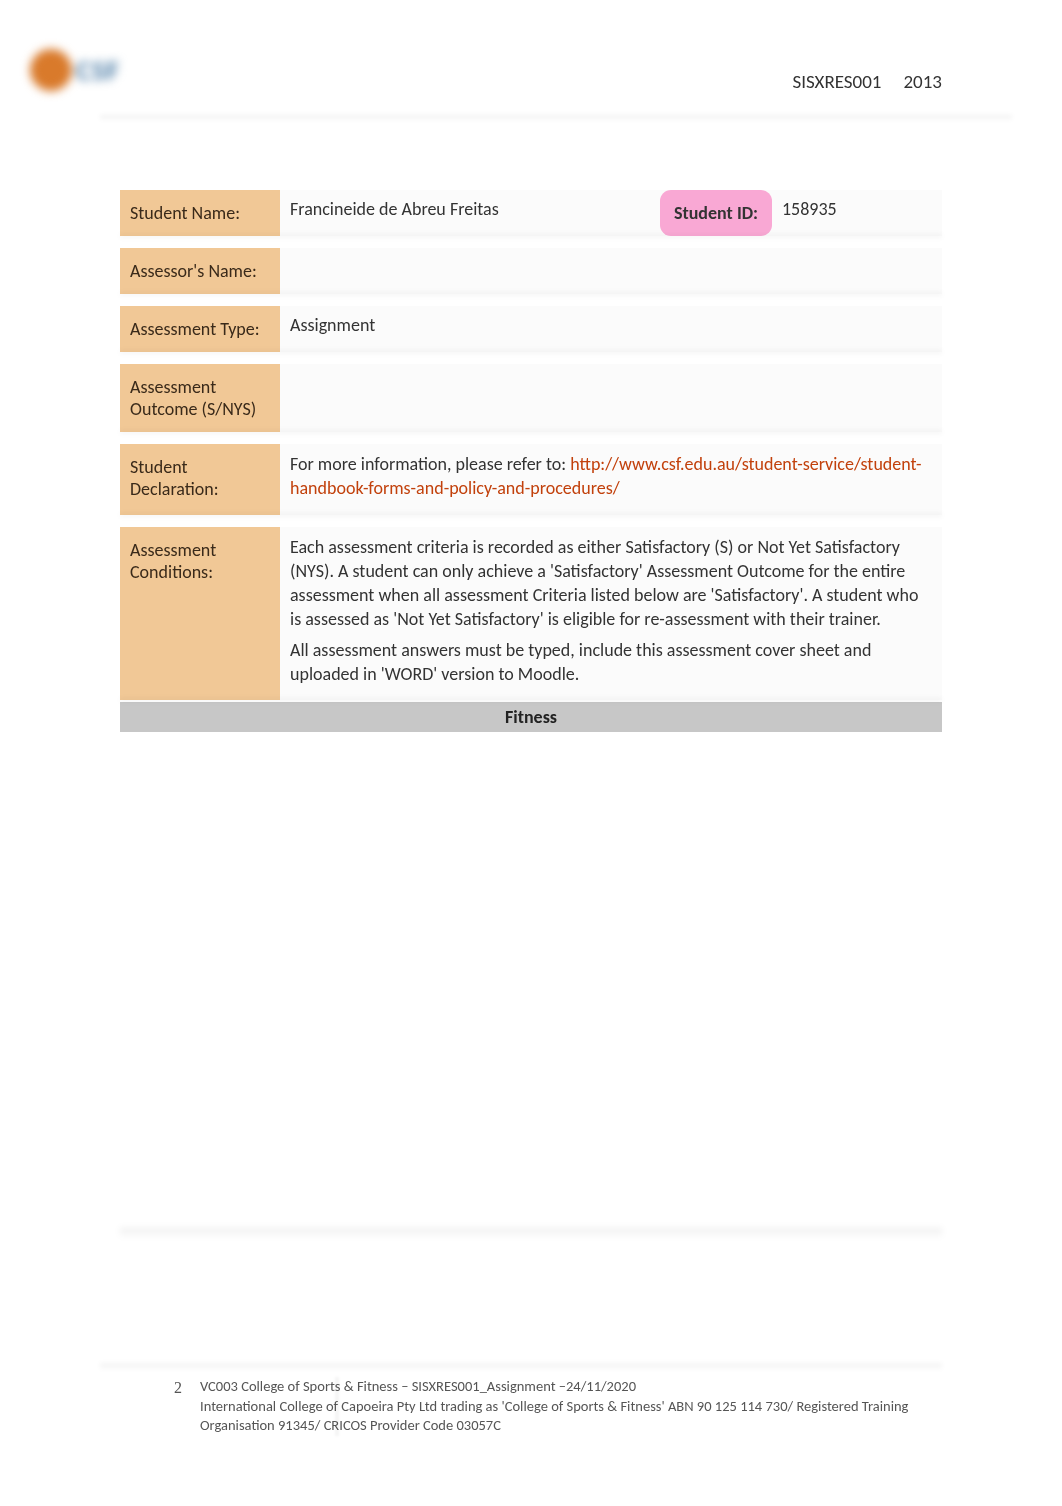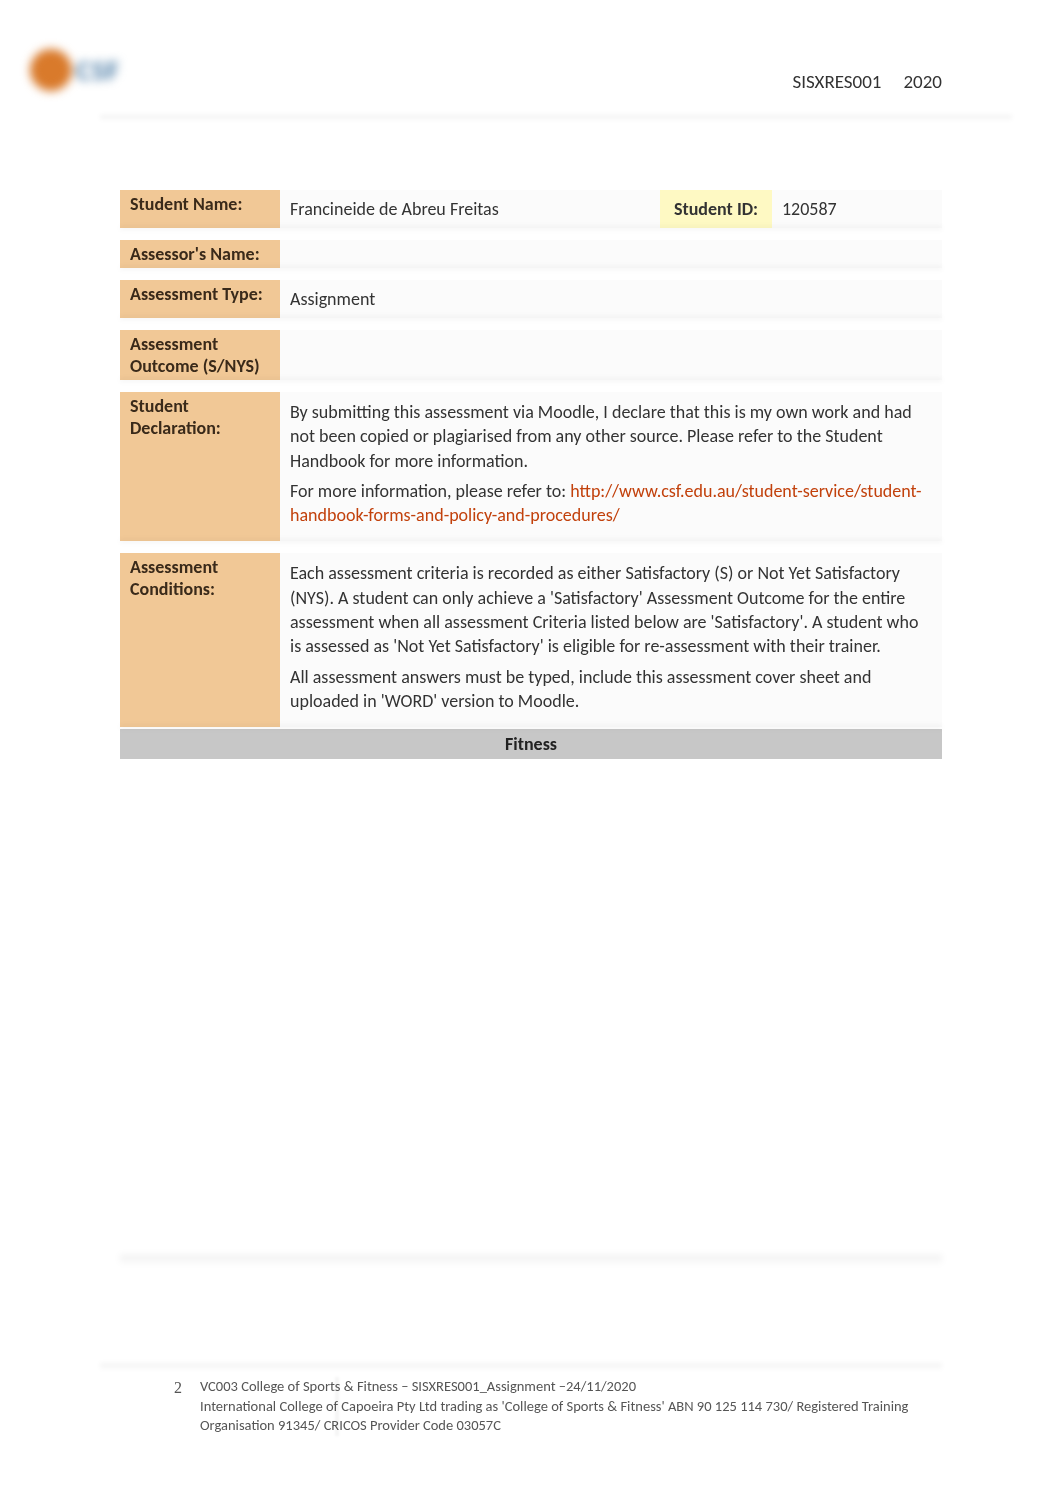--- a/index.html
+++ b/index.html
@@ -75,45 +75,46 @@
     .row::after {
       content: '';
       position: absolute;
       left: 0; right: 0; bottom: -4px; height: 6px;
       background: linear-gradient(to bottom, rgba(0,0,0,0.05), transparent);
       filter: blur(2px);
     }
     .label-cell {
       width: 160px;
       background: #f1c896;
-      padding: 3px 10px;
-      font-weight: bold;
+      padding: 12px 10px;
+      font-weight: normal;
       font-size: 18px;
       color: #3a2a1a;
       flex-shrink: 0;
     }
     .value-cell {
       flex: 1;
       background: #fbfbfb;
       padding: 8px 10px;
       font-size: 18px;
       color: #333;
     }
     .row-first .value-cell {
       display: flex;
     }
     .student-name-val { flex: 1; }
     .student-id-label {
-      background: #fef9c3;
+      background: #f9a8d4;
       font-weight: bold;
       padding: 3px 14px;
       margin: -8px 10px -8px 0;
       display: flex;
       align-items: center;
       font-size: 18px;
+      border-radius: 11px;
     }
     .student-id-val {
       width: 150px;
     }
     .value-cell p { margin-bottom: 6px; line-height: 1.35; }
     .link { color: #c2410c; }
     .feedback-header {
       background: #c7c7c7;
       text-align: center;
       font-weight: bold;
@@ -175,33 +176,33 @@
 
 <div class="page">
 
   <div class="header">
     <div class="logo">
       <div class="logo-circle"></div>
       <div class="logo-text">CSF</div>
     </div>
     <div class="header-right">
       <span>SISXRES001</span>
-      <span>2020</span>
+      <span>2013</span>
     </div>
     <div class="hr-line"></div>
   </div>
 
   <div class="content">
 
     <div class="row row-first">
       <div class="label-cell">Student Name:</div>
       <div class="value-cell">
         <span class="student-name-val">Francineide de Abreu Freitas</span>
         <span class="student-id-label">Student ID:</span>
-        <span class="student-id-val">120587</span>
+        <span class="student-id-val">158935</span>
       </div>
     </div>
 
     <div class="row">
       <div class="label-cell">Assessor's Name:</div>
       <div class="value-cell"></div>
     </div>
 
     <div class="row">
       <div class="label-cell">Assessment Type:</div>
@@ -209,21 +210,20 @@
     </div>
 
     <div class="row">
       <div class="label-cell">Assessment Outcome (S/NYS)</div>
       <div class="value-cell"></div>
     </div>
 
     <div class="row">
       <div class="label-cell">Student Declaration:</div>
       <div class="value-cell">
-        <p>By submitting this assessment via Moodle, I declare that this is my own work and had not been copied or plagiarised from any other source. Please refer to the Student Handbook for more information.</p>
         <p>
           <span>For more information, please refer to: </span><span class="link">http://www.csf.edu.au/student-service/student-handbook-forms-and-policy-and-procedures/</span>
         </p>
       </div>
     </div>
 
     <div class="row" style="margin-bottom:8px">
       <div class="label-cell">Assessment Conditions:</div>
       <div class="value-cell">
         <p>Each assessment criteria is recorded as either Satisfactory (S) or Not Yet Satisfactory (NYS). A student can only achieve a 'Satisfactory' Assessment Outcome for the entire assessment when all assessment Criteria listed below are 'Satisfactory'. A student who is assessed as 'Not Yet Satisfactory' is eligible for re-assessment with their trainer.</p>

